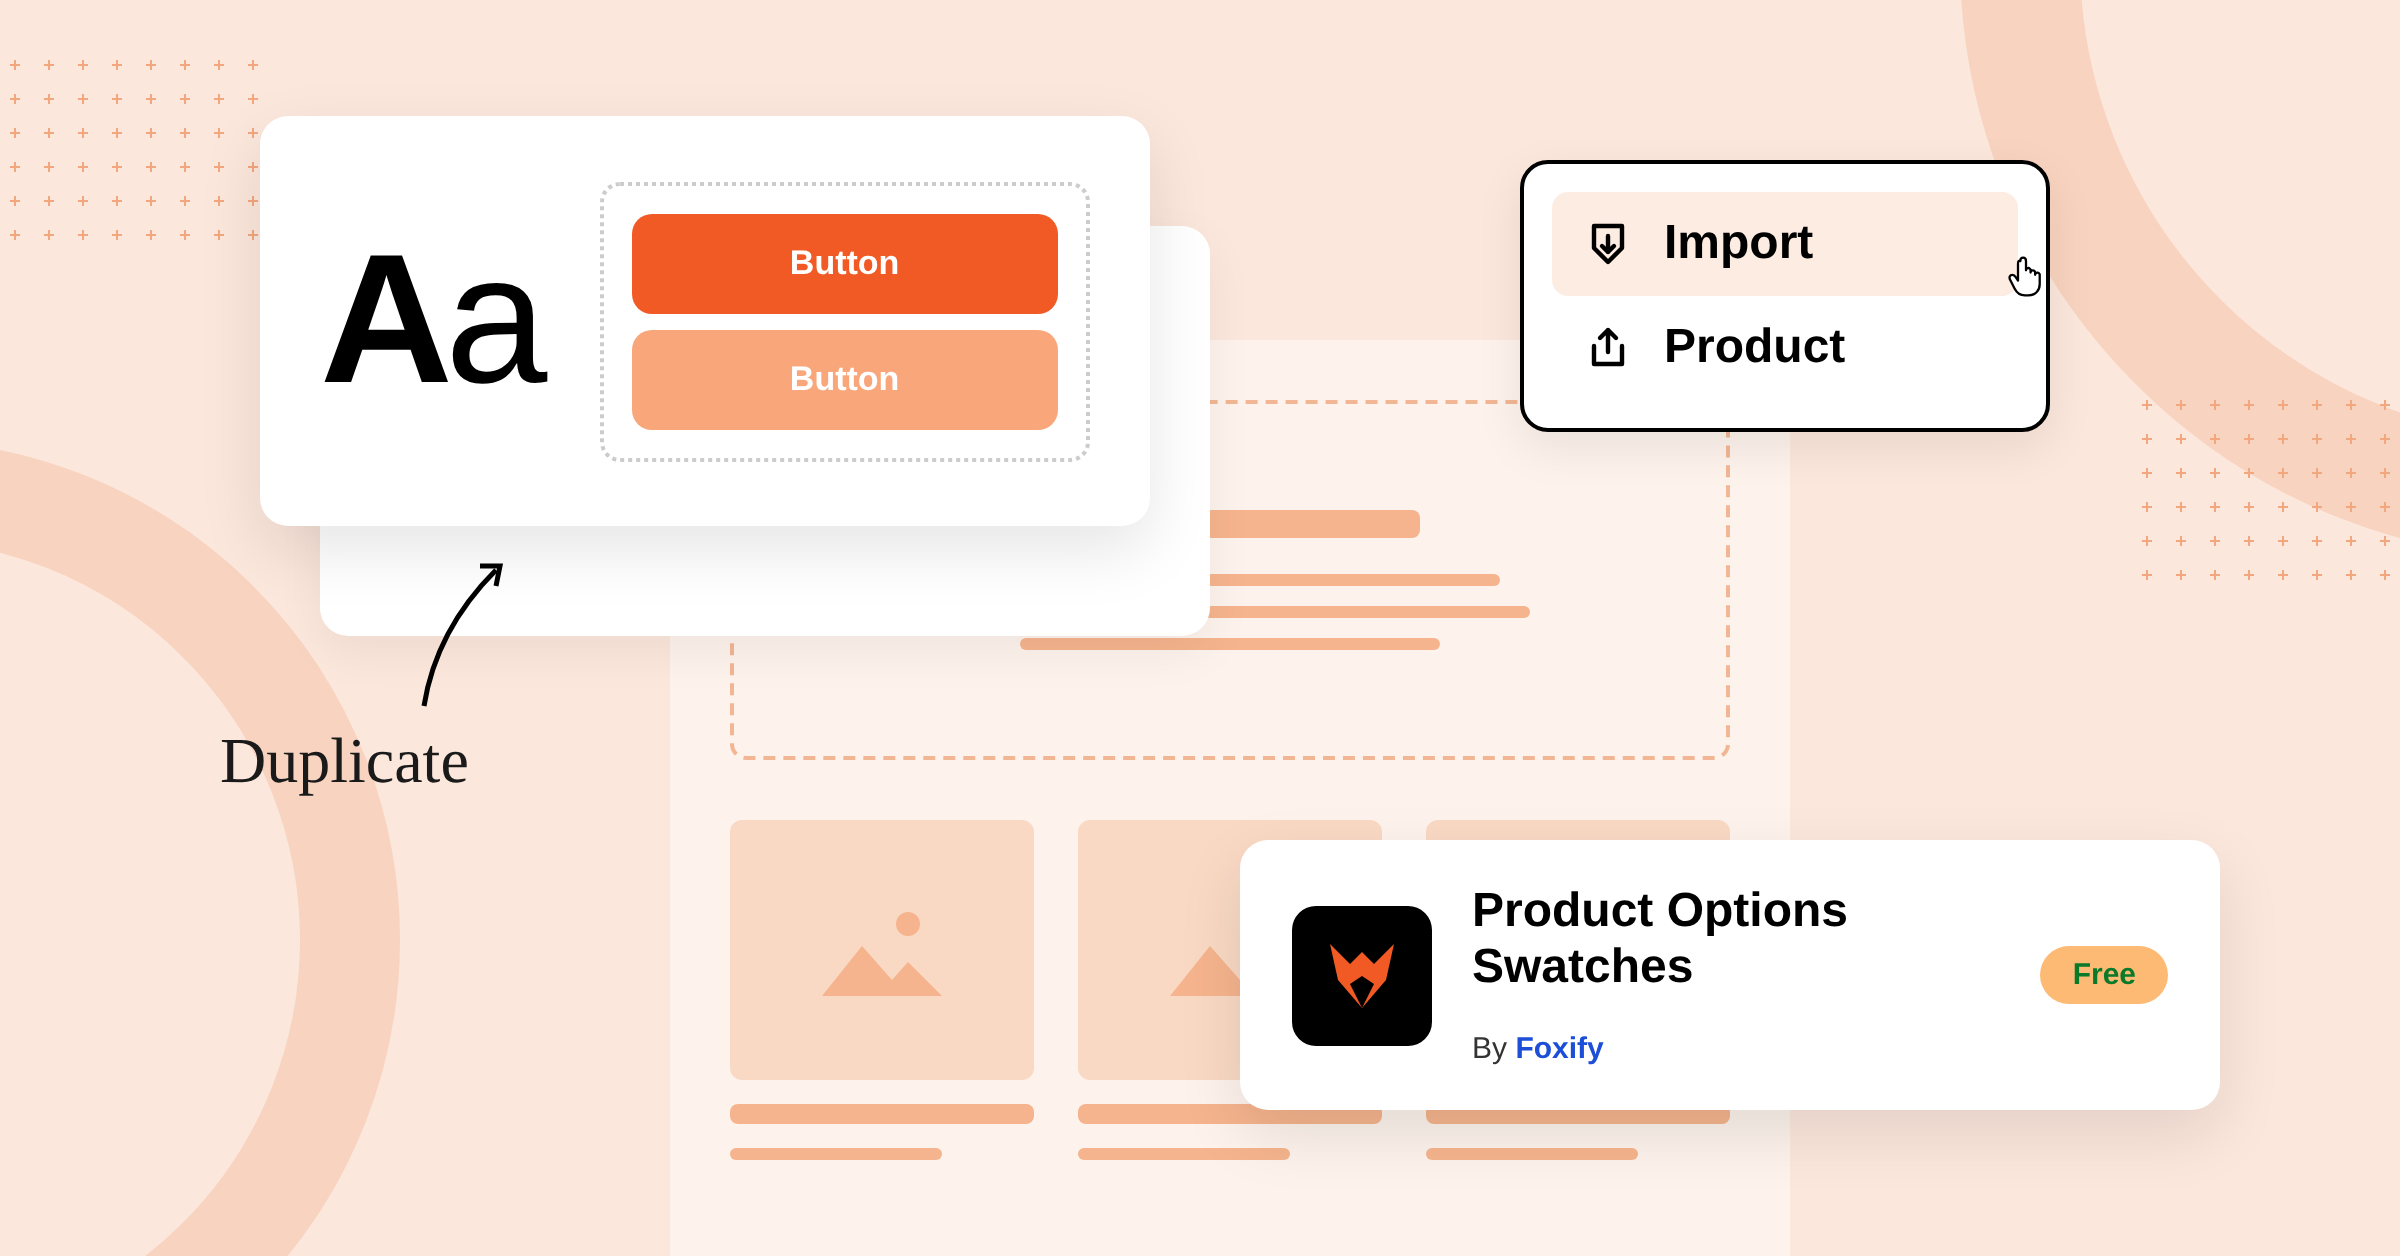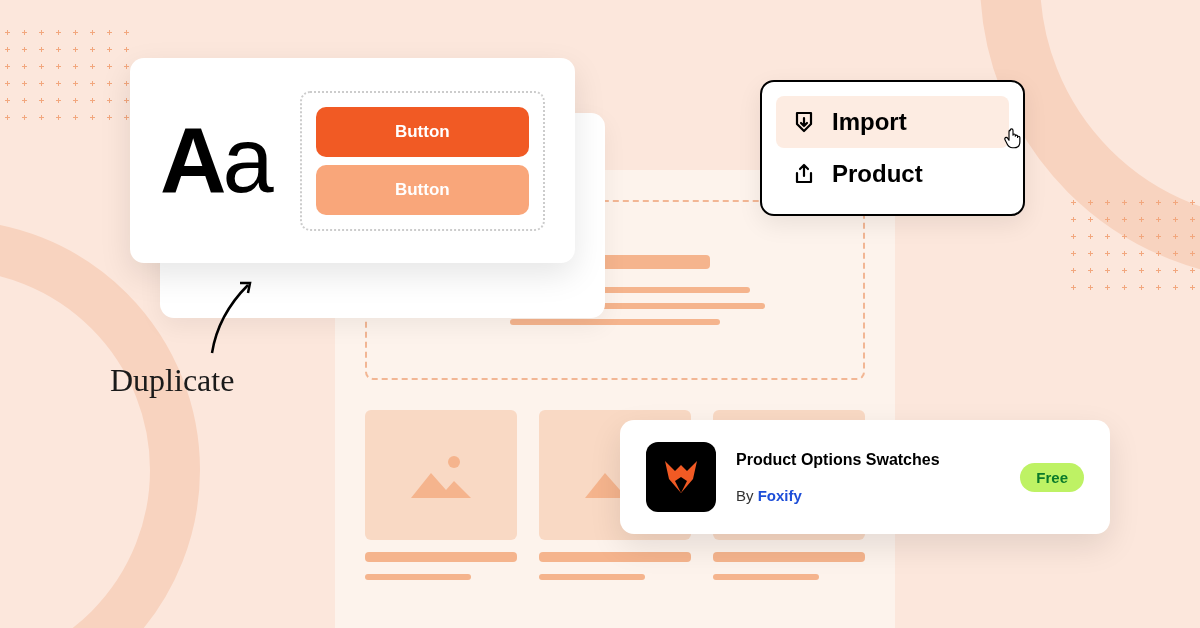--- a/index.html
+++ b/index.html
@@ -221,25 +221,25 @@
       width: 70px; height: 70px;
       background: #000;
       border-radius: 12px;
       display: flex;
       align-items: center;
       justify-content: center;
       flex-shrink: 0;
     }
     .app-icon svg { width: 44px; height: 44px; }
     .app-info { flex: 1; }
-    .app-title { font-size: 16px; font-weight: 800; margin-bottom: 18px; }
+    .app-title { font-size: 24px; font-weight: 800; margin-bottom: 18px; }
     .app-by { font-size: 15px; color: #333; }
     .app-by .brand { color: #1d4ed8; font-weight: 800; }
     .badge {
-      background: #bef264;
+      background: #fdba74;
       color: #0a7a2a;
       font-weight: 800;
       font-size: 15px;
       padding: 6px 16px;
       border-radius: 18px;
       flex-shrink: 0;
     }
   </style>
 </head>
 <body>

